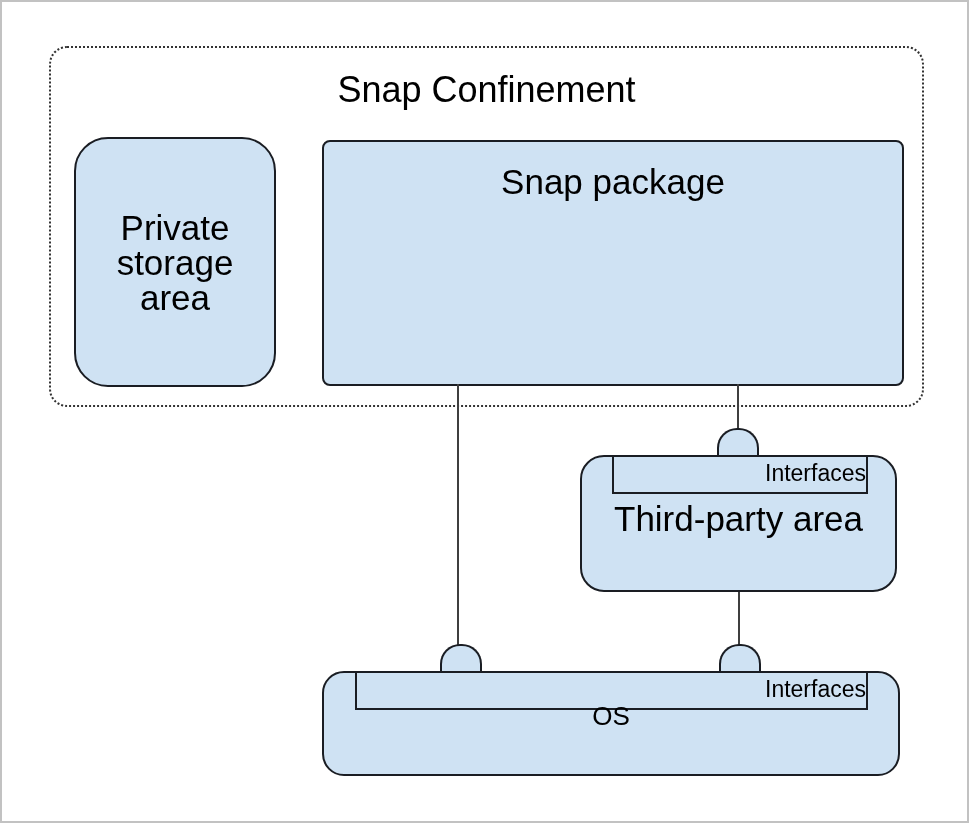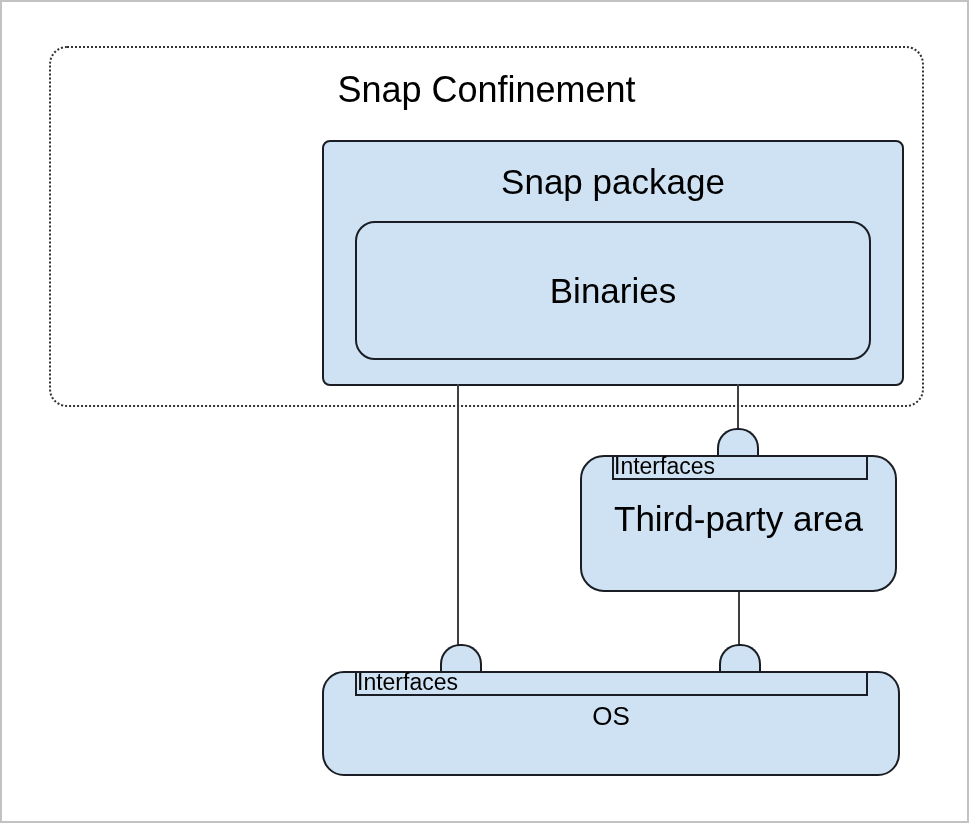--- a/index.html
+++ b/index.html
@@ -99,27 +99,27 @@
     left: 320px; top: 669px;
     width: 578px; height: 105px;
     border-radius: 22px;
   }
   .os-label { top: 30px; font-size: 26px; }
 
   
   .interfaces-bar {
     position: absolute;
     top: -2px;
-    height: 25px;
+    height: 39px;
     border: 2px solid var(--node-stroke);
     border-top: none;
     background: transparent;
     display: flex;
     align-items: center;
-    justify-content: flex-start;
+    justify-content: flex-end;
     font-size: 23px;
     line-height: 1;
   }
   .third-party-box .interfaces-bar { left: 30px; width: 256px; }
   .os-box .interfaces-bar { left: 31px; width: 513px; }
 
   
   .socket {
     position: absolute;
     width: 42px; height: 27px;
@@ -143,26 +143,28 @@
   .connector-c { left: 736px; top: 589px; height: 54px; }
 </style>
 </head>
 <body>
 
 <div class="canvas">
 
   <div class="abs confinement">
     <div class="confinement-title">Snap Confinement</div>
 
+    <div class="node private-box">
+      <span>Private</span>
+      <span>storage</span>
+      <span>area</span>
+    </div>
 
     <div class="node snap-package-box">
       <div class="node-label snap-package-label">Snap package</div>
-      <div class="node binaries-box">
-        <span>Binaries</span>
-      </div>
     </div>
   </div>
 
   <div class="connector connector-a"></div>
 
   <div class="connector connector-b"></div>
 
   <div class="connector connector-c"></div>
 
   <div class="socket socket-third"></div>

